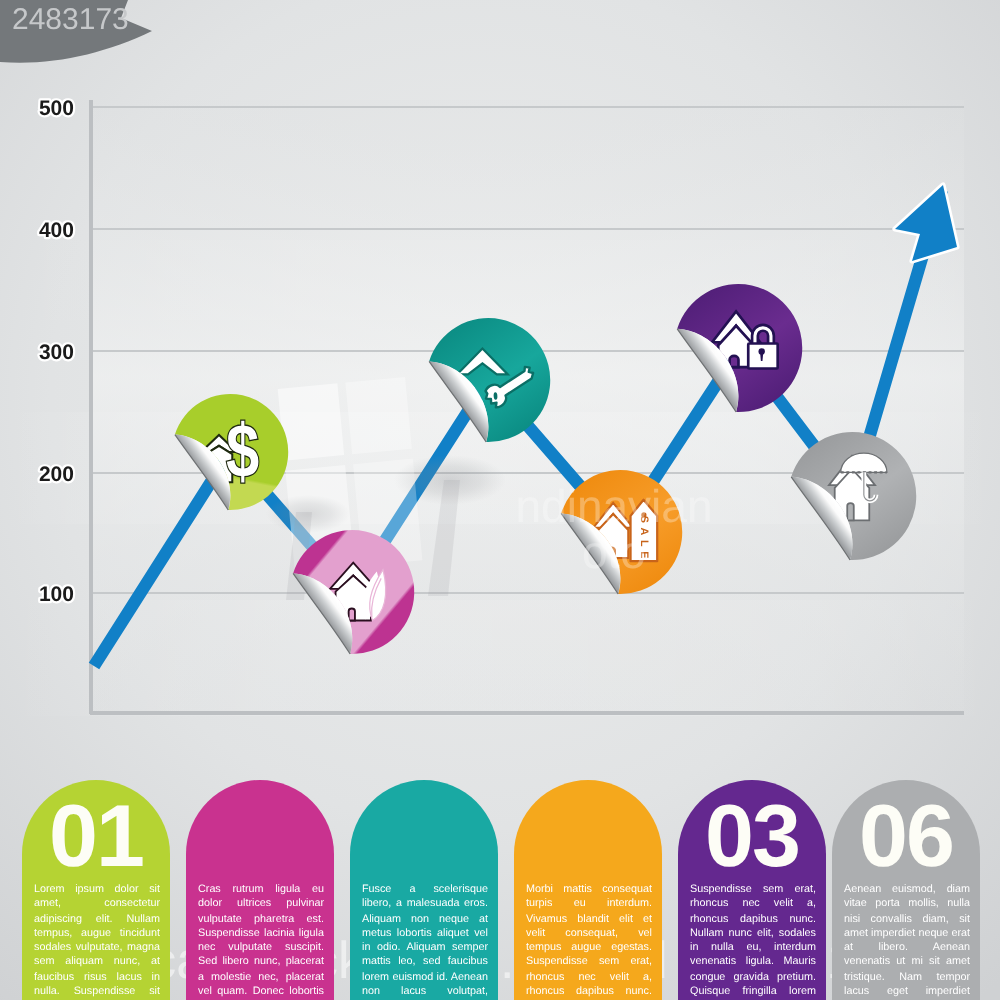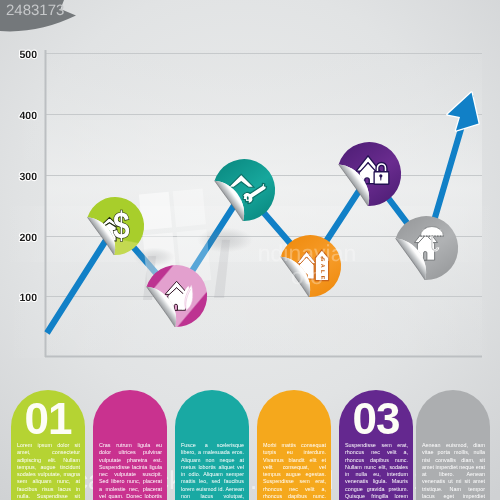--- a/index.html
+++ b/index.html
@@ -395,15 +395,16 @@
       <div class="body">Fusce a scelerisque libero, a malesuada eros. Aliquam non neque at metus lobortis aliquet vel in odio. Aliquam semper mattis leo, sed faucibus lorem euismod id. Aenean non lacus volutpat, ultricies urna eget.</div>
     </div>
     <div class="card" style="left: 257px; background: rgb(245, 168, 28);">
       <div class="body">Morbi mattis consequat turpis eu interdum. Vivamus blandit elit et velit consequat, vel tempus augue egestas. Suspendisse sem erat, rhoncus nec velit a, rhoncus dapibus nunc. Nullam nunc elit, sodales in nulla eu.</div>
     </div>
     <div class="card" style="left: 339px; background: rgb(100, 40, 143);">
       <div class="num">03</div>
       <div class="body">Suspendisse sem erat, rhoncus nec velit a, rhoncus dapibus nunc. Nullam nunc elit, sodales in nulla eu, interdum venenatis ligula. Mauris congue gravida pretium. Quisque fringilla lorem sed mauris blandit.</div>
     </div>
     <div class="card" style="left: 416px; background: rgb(172, 174, 176);">
+      <div class="num">06</div>
       <div class="body">Aenean euismod, diam vitae porta mollis, nulla nisi convallis diam, sit amet imperdiet neque erat at libero. Aenean venenatis ut mi sit amet tristique. Nam tempor lacus eget imperdiet volutpat. In ut mollis nunc.</div>
     </div>
   </div>
 
 </body></html>

